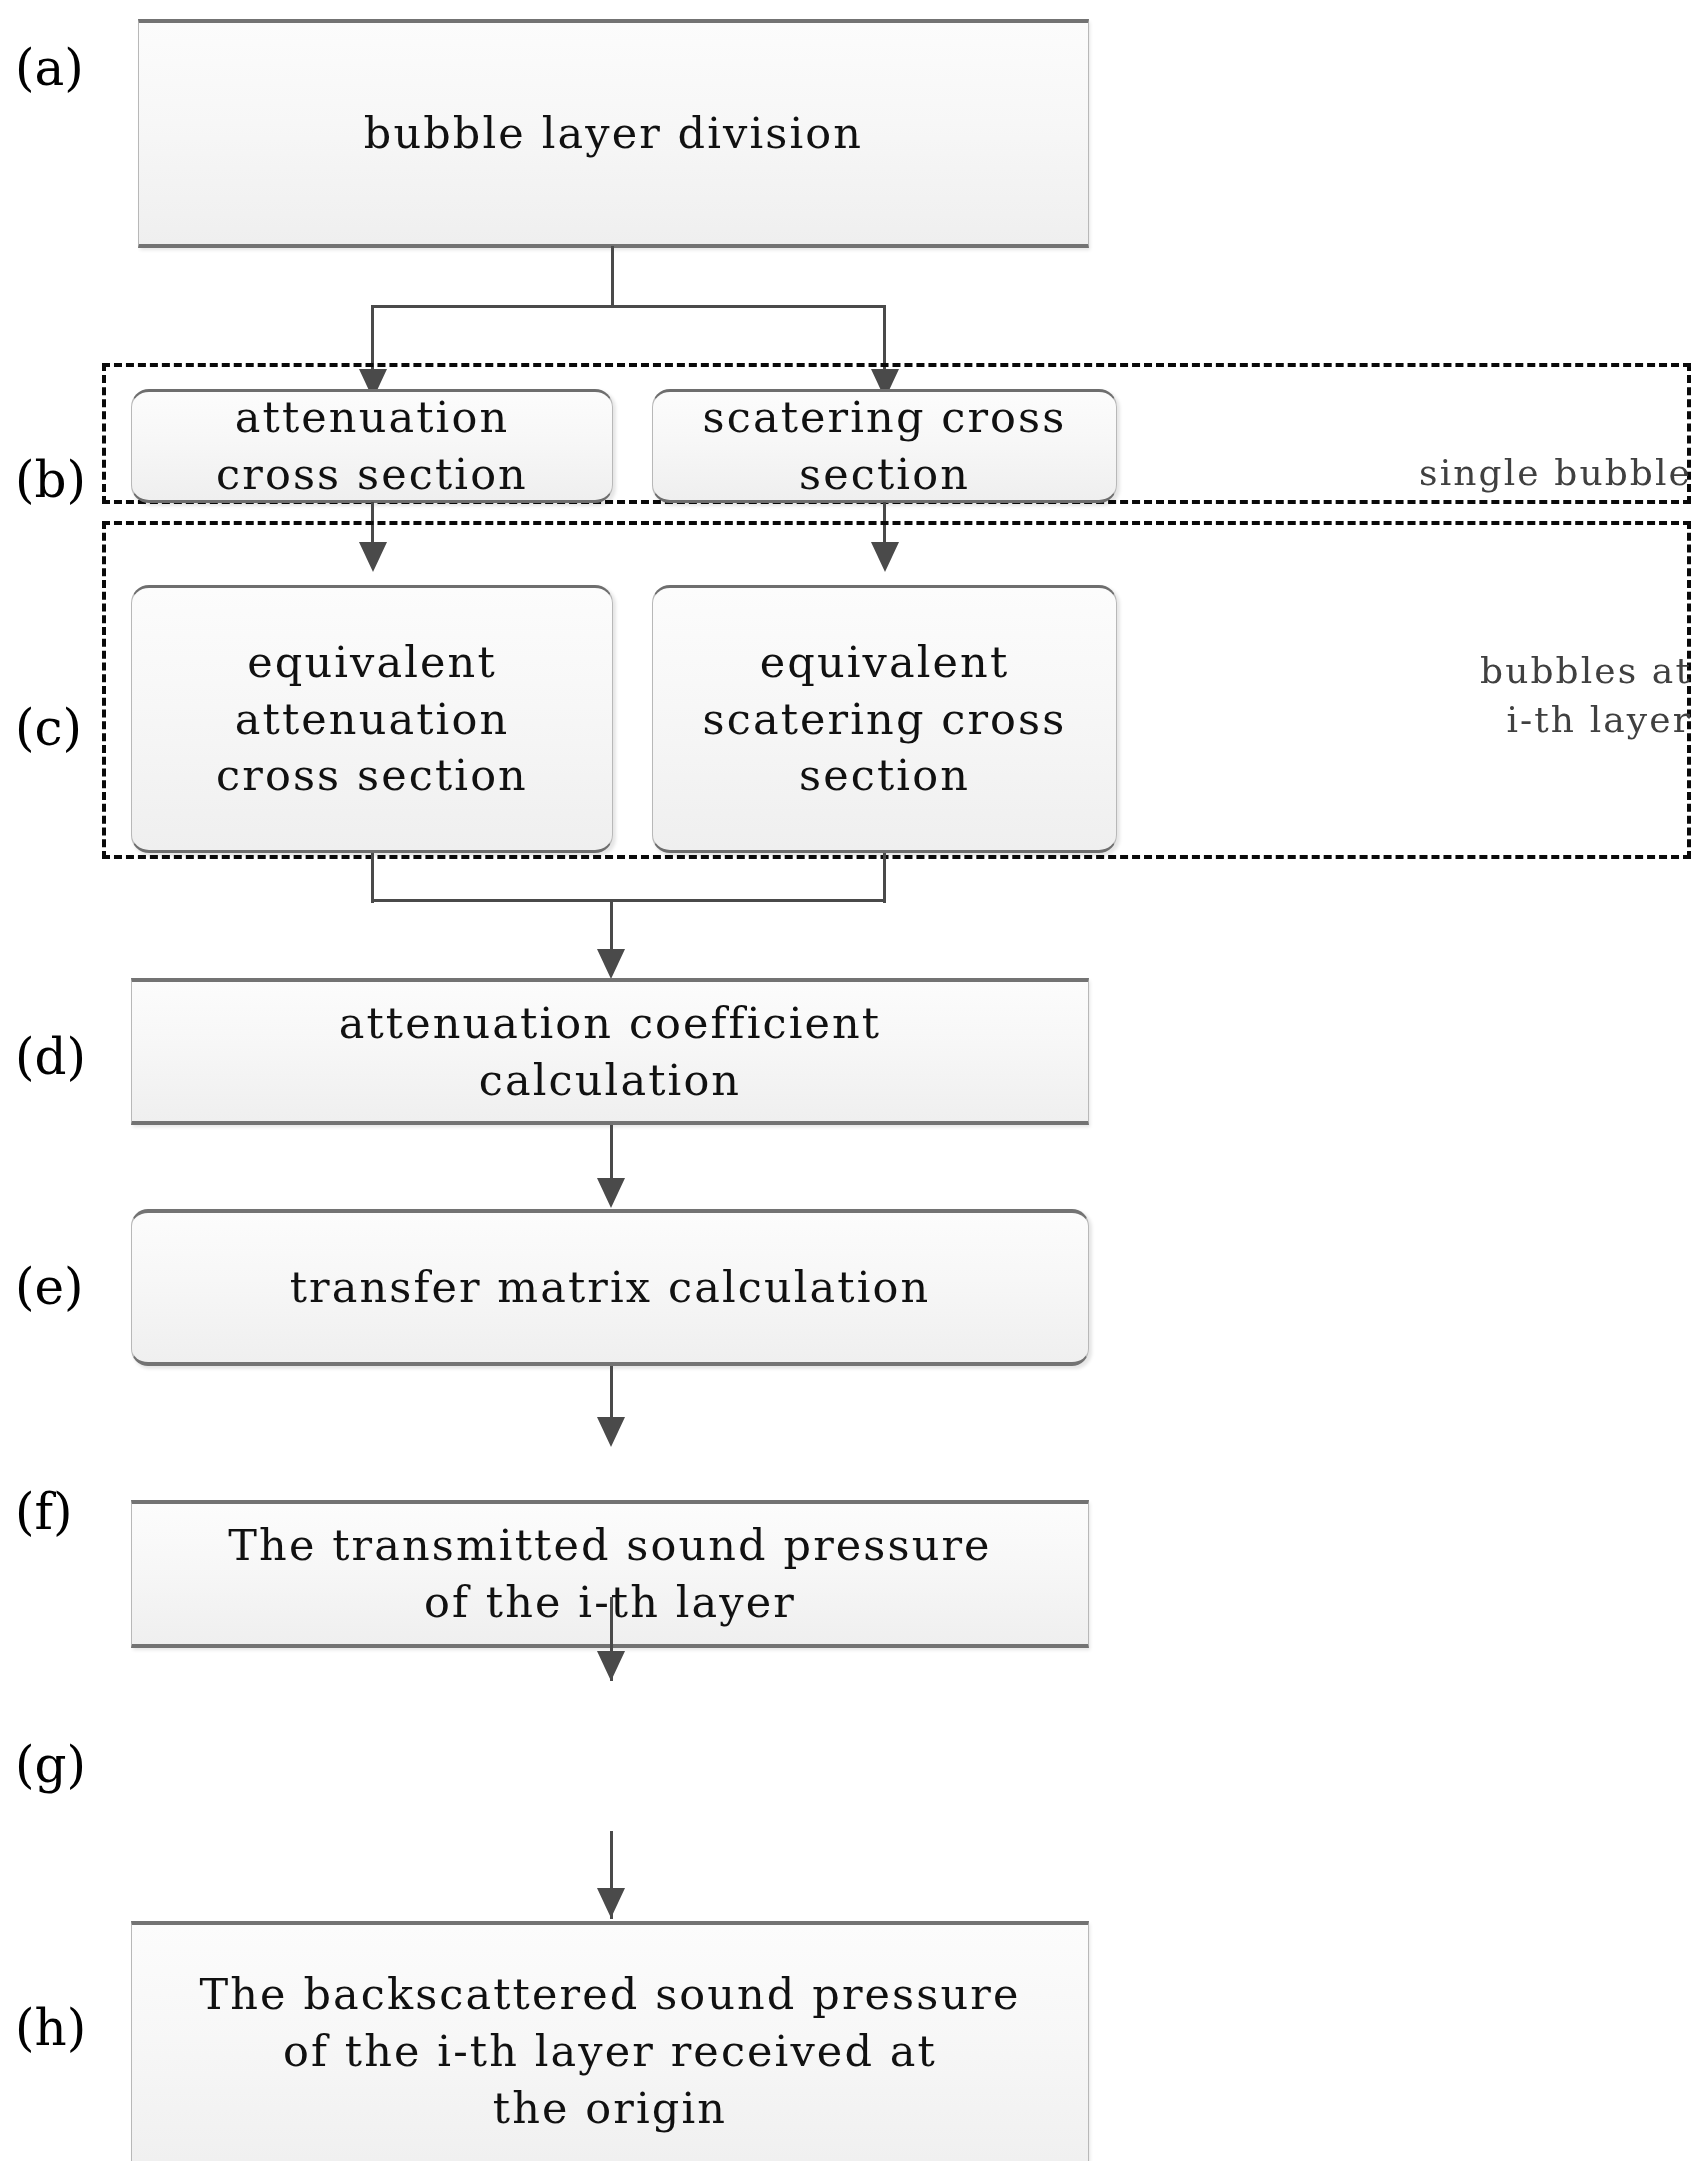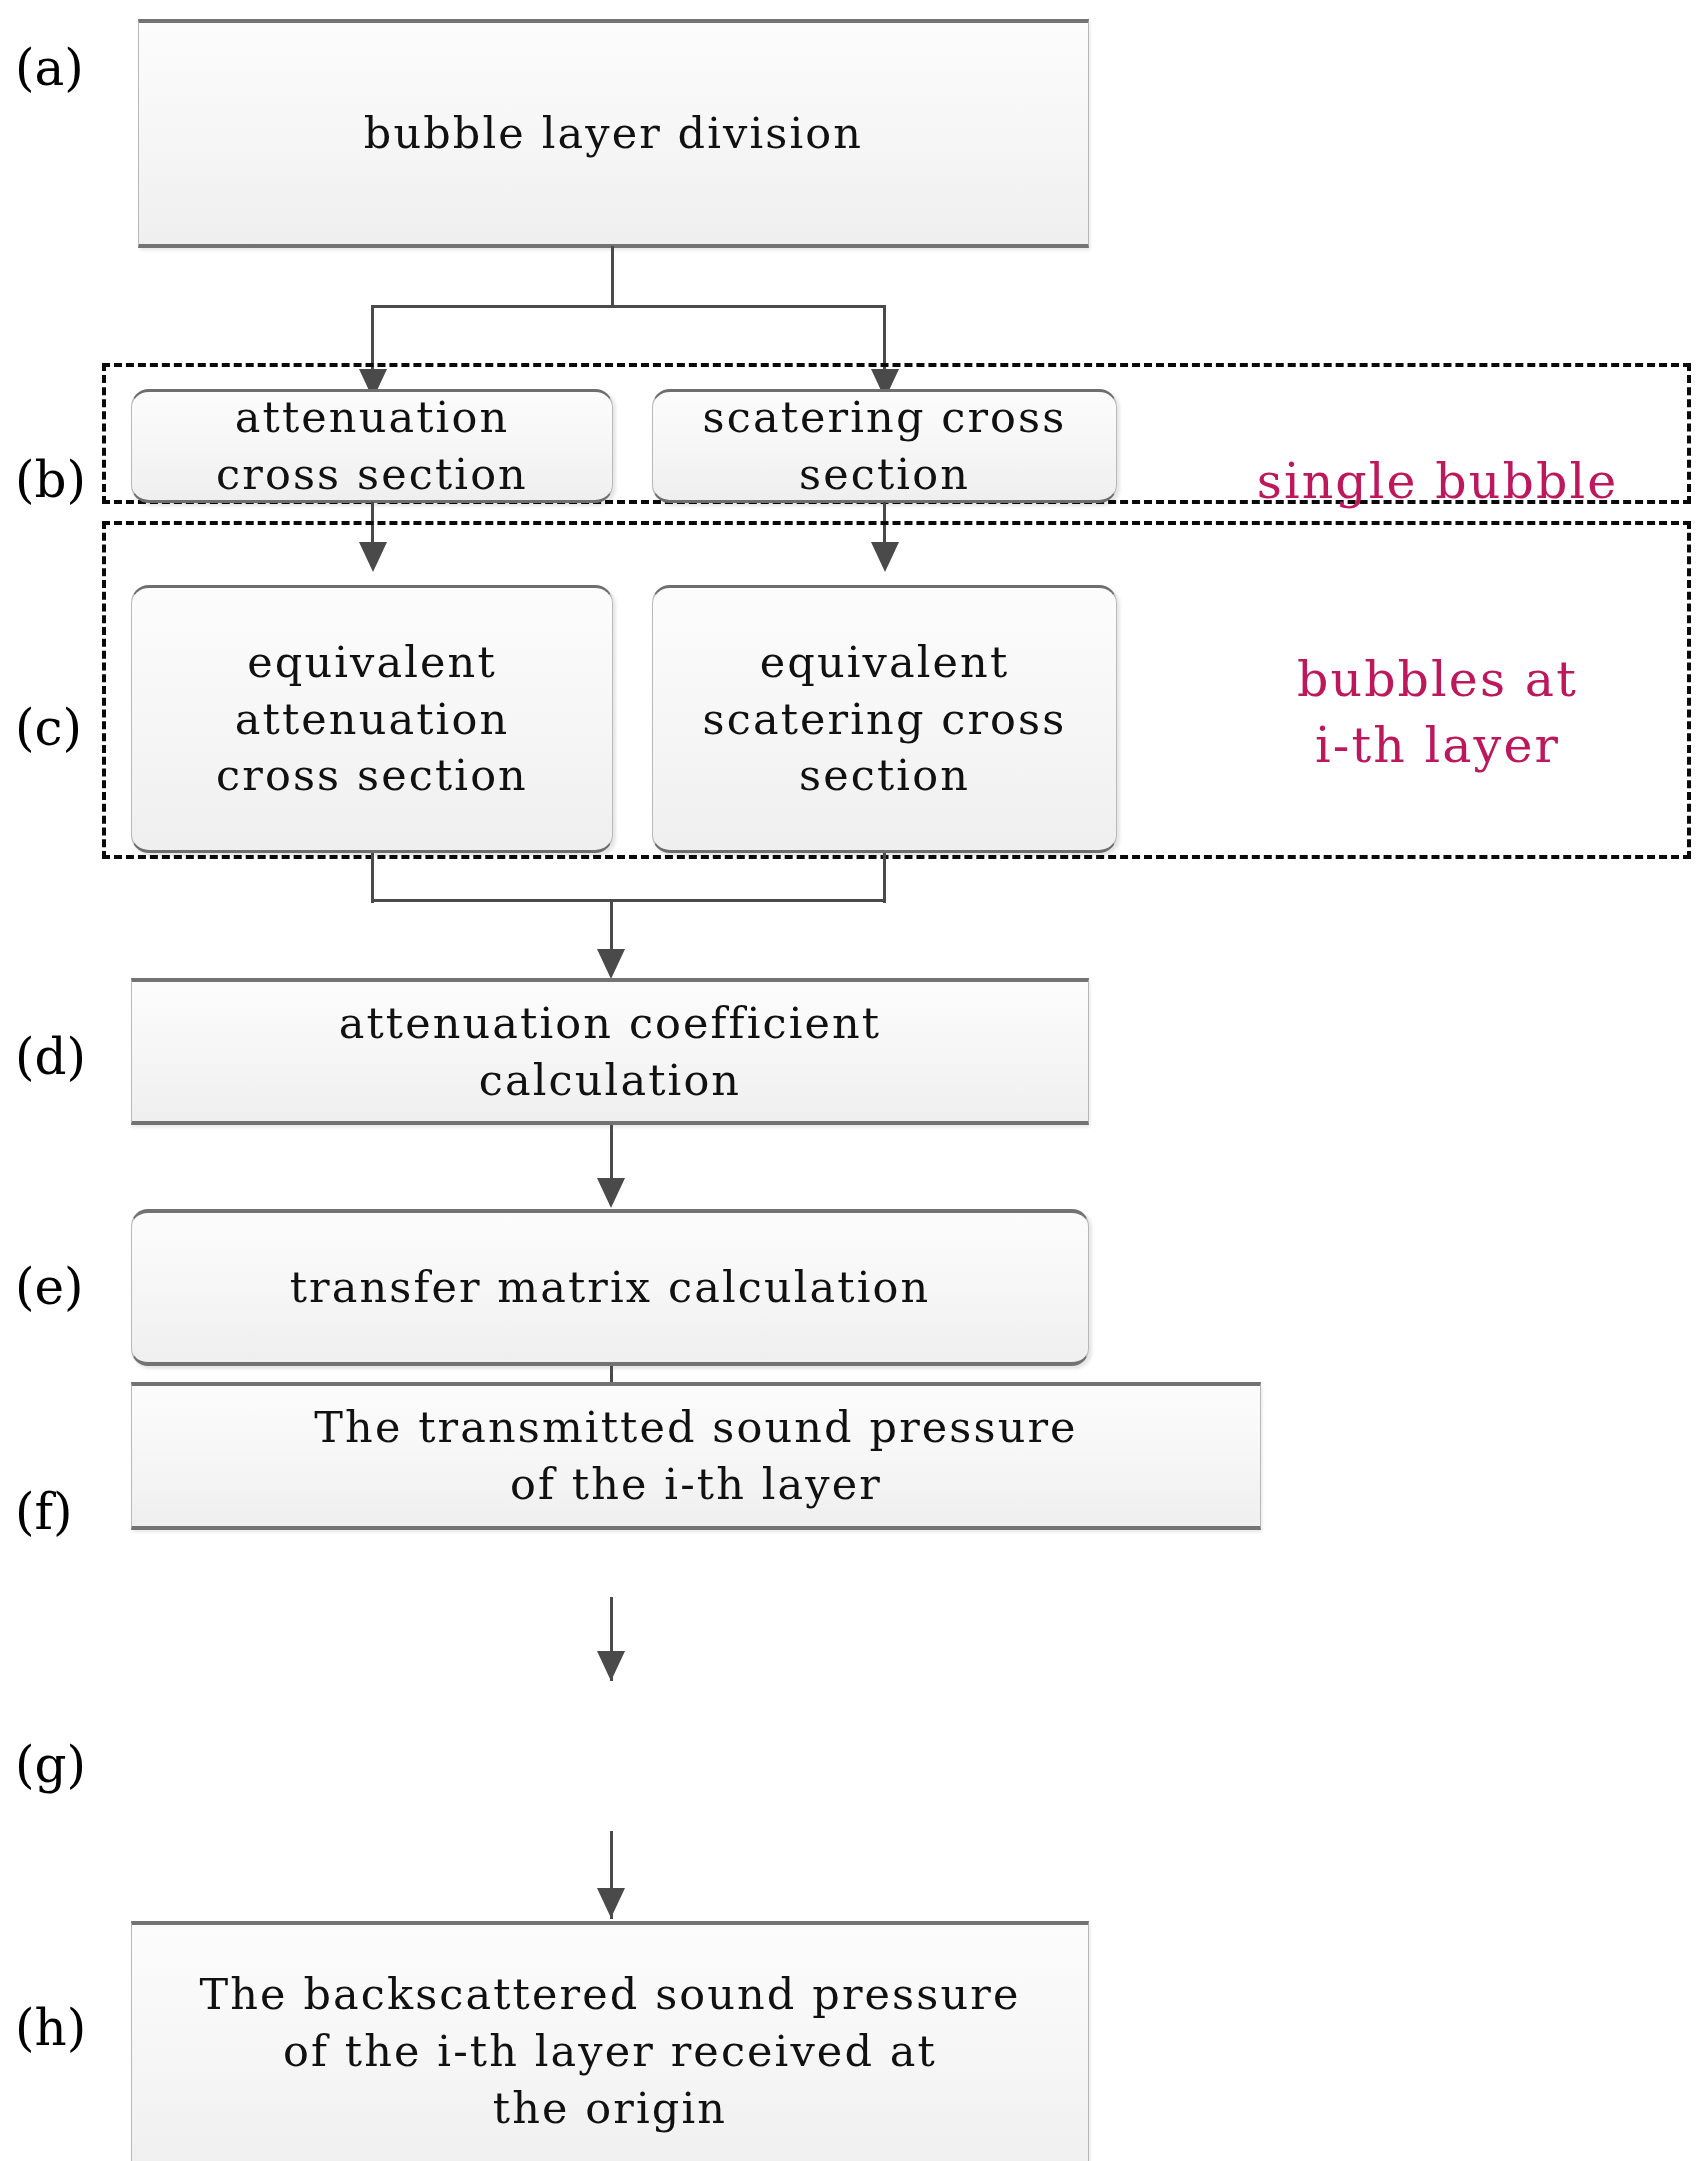--- a/index.html
+++ b/index.html
@@ -60,25 +60,25 @@
     box-sizing: border-box;
     border: 4.1px dashed #0a0a0a;
     background: transparent;
     pointer-events: none;
   }
 
   
   .group-caption {
     position: absolute;
     font-family: "DejaVu Serif", serif;
-    font-size: 49px;
+    font-size: 36px;
     letter-spacing: 2.1px;
     line-height: 1.35;
-    color: #be185d;
-    text-align: center;
+    color: #404040;
+    text-align: right;
     white-space: pre-line;
   }
 
   
   .vline {
     position: absolute;
     background: #4a4a4a;
     width: 3.4px;
   }
   .hline {
@@ -146,21 +146,21 @@
   <div class="pbox" style="left:131px; top:978px; width:958px; height:147px;">attenuation coefficient<br>calculation</div>
 
   <div class="vline" style="left:610px; top:1125px; height:69px;"></div>
   <div class="arrowhead" style="left:597px; top:1178px;"></div>
 
   <div class="pbox" style="left:131px; top:1209px; width:958px; height:157px;border-radius:17px;">transfer matrix calculation</div>
 
   <div class="vline" style="left:610px; top:1366px; height:76px;"></div>
   <div class="arrowhead" style="left:597px; top:1417px;"></div>
 
-  <div class="pbox" style="left:131px; top:1382px; width:1130px; height:148px;">The transmitted sound pressure<br>of the i-th layer</div>
+  <div class="pbox" style="left:131px; top:1500px; width:958px; height:148px;">The transmitted sound pressure<br>of the i-th layer</div>
 
   <div class="vline" style="left:610px; top:1597px; height:84px;"></div>
   <div class="arrowhead" style="left:597px; top:1651px;"></div>
 
 
   <div class="vline" style="left:610px; top:1831px; height:88px;"></div>
   <div class="arrowhead" style="left:597px; top:1888px;"></div>
 
   <div class="pbox" style="left:131px; top:1921px; width:958px; height:261px;">The backscattered sound pressure<br>of the i-th layer received at<br>the origin</div>
 

